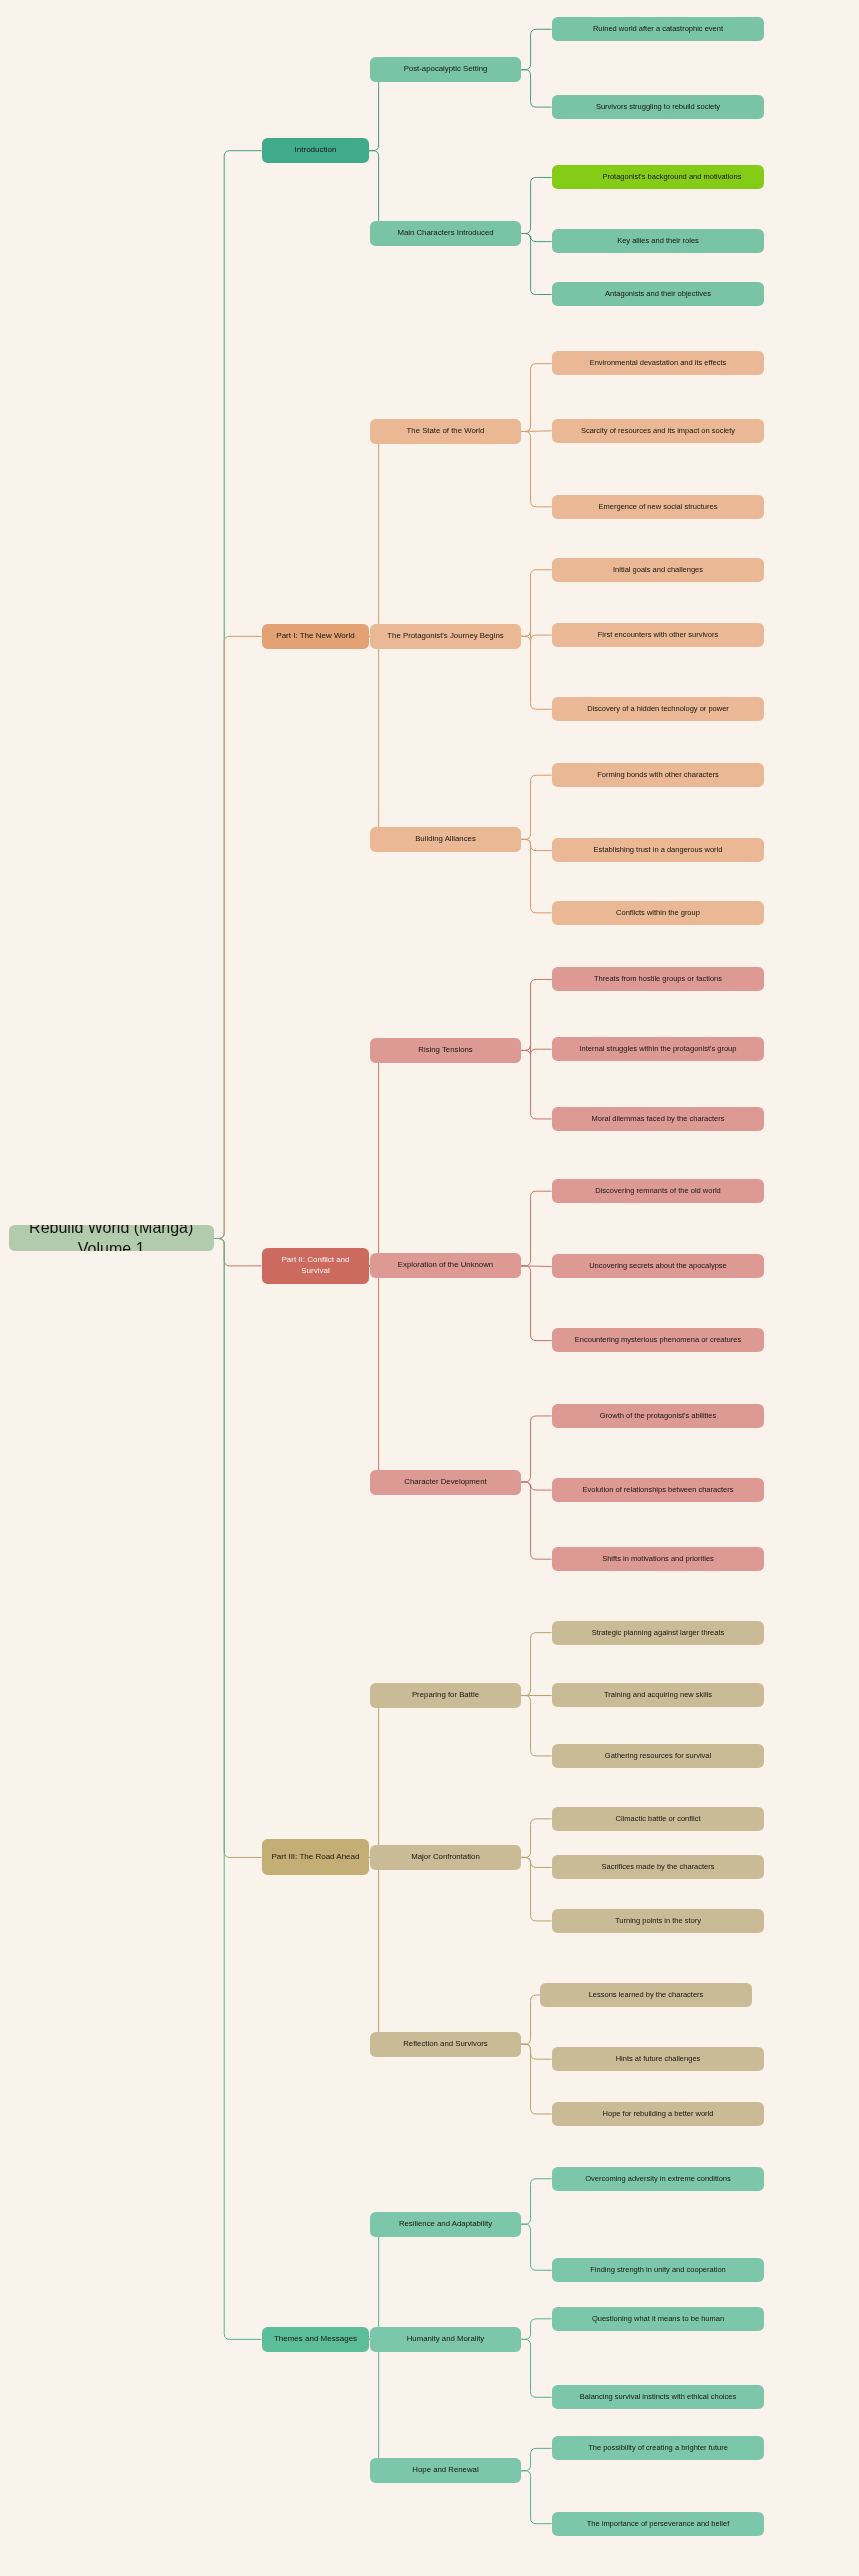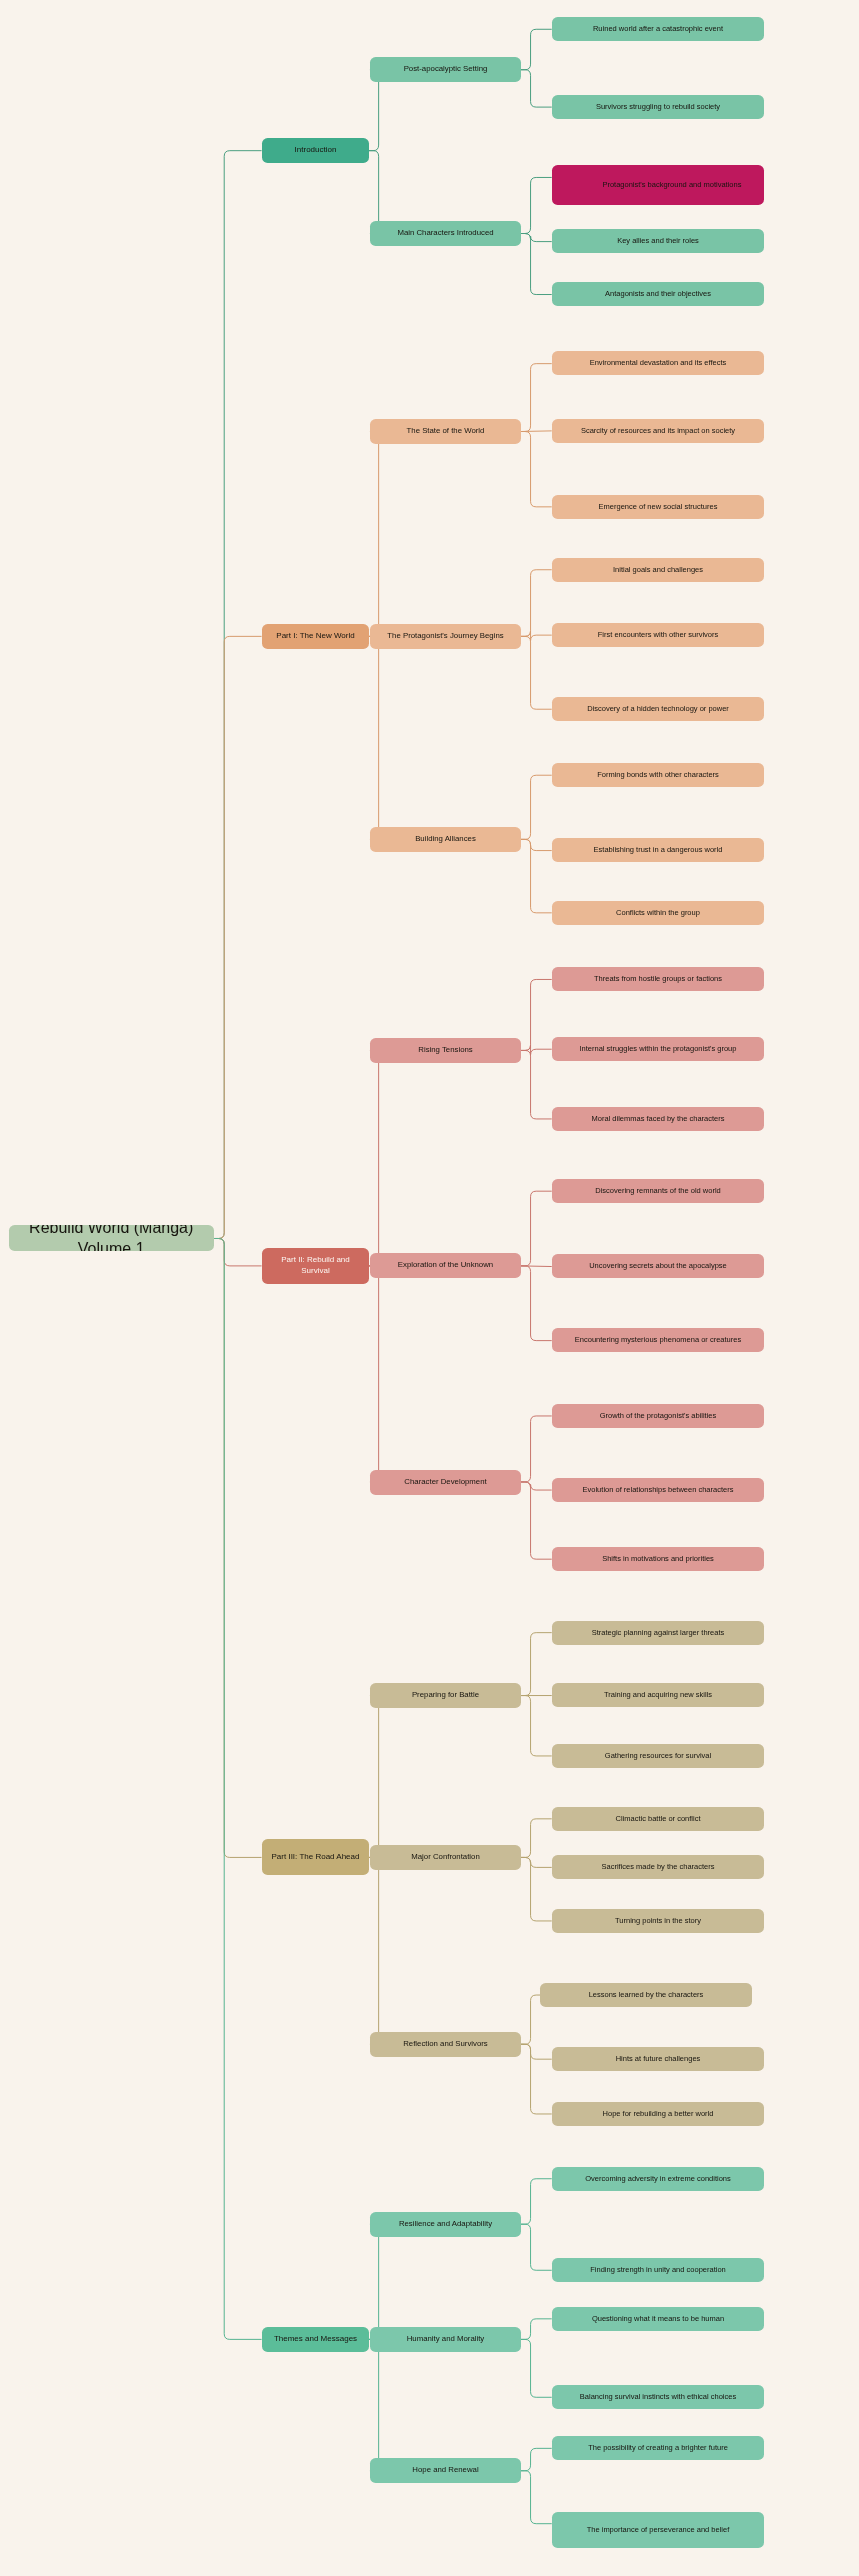--- a/index.html
+++ b/index.html
@@ -143,21 +143,21 @@
       </div>
       <div class="node l3 c-green-3" style="left: 552px; top: 17px; width: 212px; height: 24px; background: rgb(121, 196, 166);">
         <span>Ruined world after a catastrophic event</span>
       </div>
       <div class="node l3 c-green-3" style="left: 552px; top: 95px; width: 212px; height: 24px; background: rgb(121, 196, 166);">
         <span>Survivors struggling to rebuild society</span>
       </div>
       <div class="node l2 c-green-2" style="left: 370px; top: 221px; width: 151px; height: 25px; background: rgb(121, 196, 166);">
         <span>Main Characters Introduced</span>
       </div>
-      <div class="node l3 c-green-3" style="left: 552px; top: 165px; width: 212px; height: 40px; background: #be185d; padding-left: 34px;">
+      <div class="node l3 c-green-3" style="left: 552px; top: 165px; width: 212px; height: 24px; background: #84cc16; padding-left: 34px;">
         <span>Protagonist's background and motivations</span>
       </div>
       <div class="node l3 c-green-3" style="left: 552px; top: 229px; width: 212px; height: 24px; background: rgb(121, 196, 166);">
         <span>Key allies and their roles</span>
       </div>
       <div class="node l3 c-green-3" style="left: 552px; top: 282px; width: 212px; height: 24px; background: rgb(121, 196, 166);">
         <span>Antagonists and their objectives</span>
       </div>
       <div class="node l1 c-orange-1" style="left: 262px; top: 624px; width: 107px; height: 25px; background: rgb(226, 162, 115);">
         <span>Part I: The New World</span>
@@ -192,21 +192,21 @@
       <div class="node l3 c-orange-3" style="left: 552px; top: 763px; width: 212px; height: 24px; background: rgb(234, 184, 148);">
         <span>Forming bonds with other characters</span>
       </div>
       <div class="node l3 c-orange-3" style="left: 552px; top: 838px; width: 212px; height: 24px; background: rgb(234, 184, 148);">
         <span>Establishing trust in a dangerous world</span>
       </div>
       <div class="node l3 c-orange-3" style="left: 552px; top: 901px; width: 212px; height: 24px; background: rgb(234, 184, 148);">
         <span>Conflicts within the group</span>
       </div>
       <div class="node l1 c-red-1" style="left: 262px; top: 1248px; width: 107px; height: 36px; background: rgb(205, 106, 95);">
-        <span>Part II: Rebuild and Survival</span>
+        <span>Part II: Conflict and Survival</span>
       </div>
       <div class="node l2 c-red-2" style="left: 370px; top: 1038px; width: 151px; height: 25px; background: rgb(221, 154, 149);">
         <span>Rising Tensions</span>
       </div>
       <div class="node l3 c-red-3" style="left: 552px; top: 967px; width: 212px; height: 24px; background: rgb(221, 154, 149);">
         <span>Threats from hostile groups or factions</span>
       </div>
       <div class="node l3 c-red-3" style="left: 552px; top: 1037px; width: 212px; height: 24px; background: rgb(221, 154, 149);">
         <span>Internal struggles within the protagonist's group</span>
       </div>
@@ -296,18 +296,18 @@
       </div>
       <div class="node l3 c-teal-3" style="left: 552px; top: 2385px; width: 212px; height: 24px; background: rgb(124, 199, 171);">
         <span>Balancing survival instincts with ethical choices</span>
       </div>
       <div class="node l2 c-teal-2" style="left: 370px; top: 2458px; width: 151px; height: 25px; background: rgb(124, 199, 171);">
         <span>Hope and Renewal</span>
       </div>
       <div class="node l3 c-teal-3" style="left: 552px; top: 2436px; width: 212px; height: 24px; background: rgb(124, 199, 171);">
         <span>The possibility of creating a brighter future</span>
       </div>
-      <div class="node l3 c-teal-3" style="left: 552px; top: 2512px; width: 212px; height: 36px; background: rgb(124, 199, 171);">
+      <div class="node l3 c-teal-3" style="left: 552px; top: 2512px; width: 212px; height: 24px; background: rgb(124, 199, 171);">
         <span>The importance of perseverance and belief</span>
       </div>
     </div>
 </div>
 
 
 </body></html>

